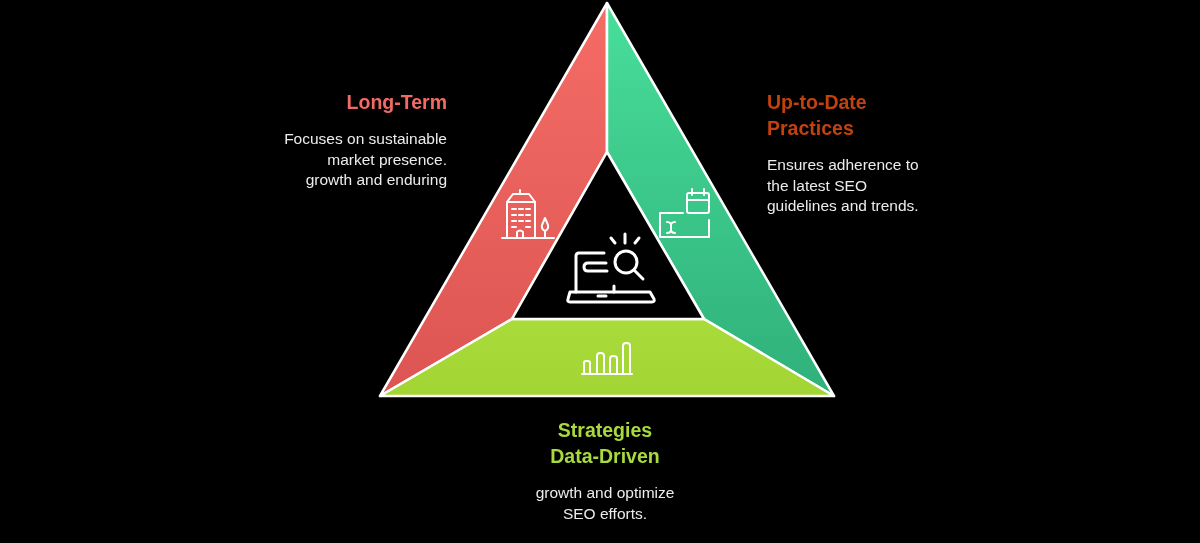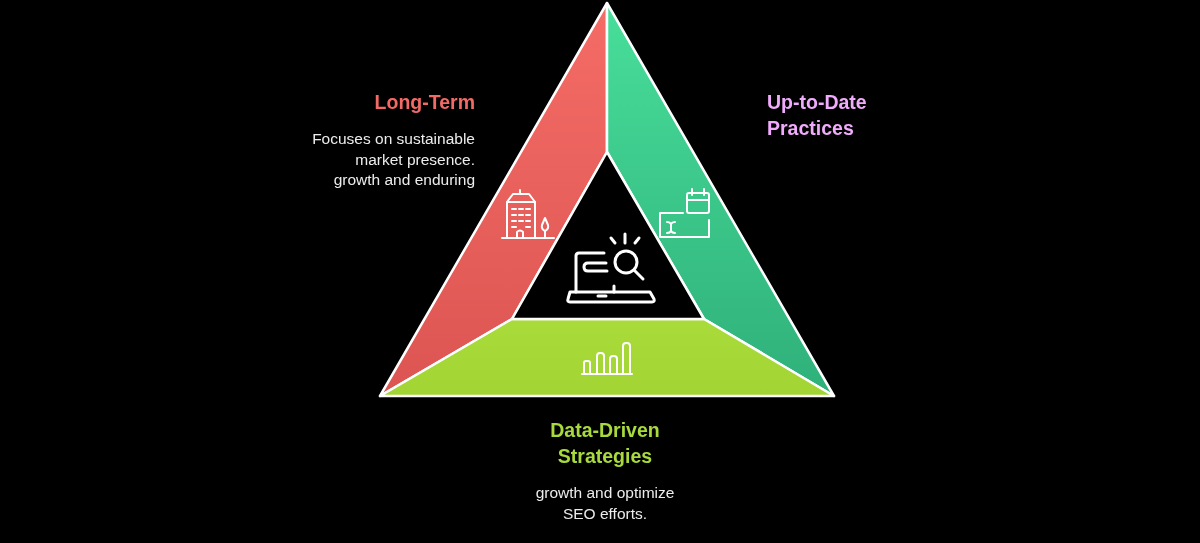--- a/index.html
+++ b/index.html
@@ -2,25 +2,25 @@
 <html><head>
 <meta charset="utf-8">
 <style>
   html, body { margin: 0; padding: 0; background: #000; }
   body { width: 1200px; height: 543px; position: relative; overflow: hidden;
          font-family: "Liberation Sans", "DejaVu Sans", sans-serif; }
   .diagram { position: absolute; left: 0; top: 0; width: 1200px; height: 543px; }
   .label-block { position: absolute; }
   .title { font-weight: bold; font-size: 19.5px; line-height: 26px; }
   .desc { color: #ececec; font-size: 15.5px; line-height: 20.5px; margin-top: 14px; }
-  .left-block { right: 725px; top: 89px; text-align: right; width: 240px; }
+  .left-block { right: 753px; top: 89px; text-align: right; width: 240px; }
   .right-block { left: 767px; top: 89px; text-align: left; width: 240px; }
   .bottom-block { left: 500px; top: 417px; width: 210px; text-align: center; }
   .t-red { color: #f26a66; }
-  .t-green { color: #f0abfc; }
+  .t-green { color: #c2410c; }
   .t-lime { color: #a8d93d; }
 </style>
 </head>
 <body>
 
 <svg class="diagram" width="1200" height="543" viewBox="0 0 1200 543">
   <defs>
     <linearGradient id="gRed" x1="0" y1="0" x2="0" y2="1">
       <stop offset="0" stop-color="#f56c66"></stop>
       <stop offset="1" stop-color="#dc5552"></stop>
@@ -105,24 +105,29 @@
     <div>market presence.</div>
     <div>growth and enduring</div>
   </div>
 </div>
 
 <div class="label-block right-block">
   <div class="title t-green">
     <div>Up-to-Date</div>
     <div>Practices</div>
   </div>
+  <div class="desc">
+    <div>Ensures adherence to</div>
+    <div>the latest SEO</div>
+    <div>guidelines and trends.</div>
+  </div>
 </div>
 
 <div class="label-block bottom-block">
   <div class="title t-lime">
+    <div>Strategies</div>
     <div>Data-Driven</div>
-    <div>Strategies</div>
   </div>
   <div class="desc">
     <div>growth and optimize</div>
     <div>SEO efforts.</div>
   </div>
 </div>
 
 </body></html>

